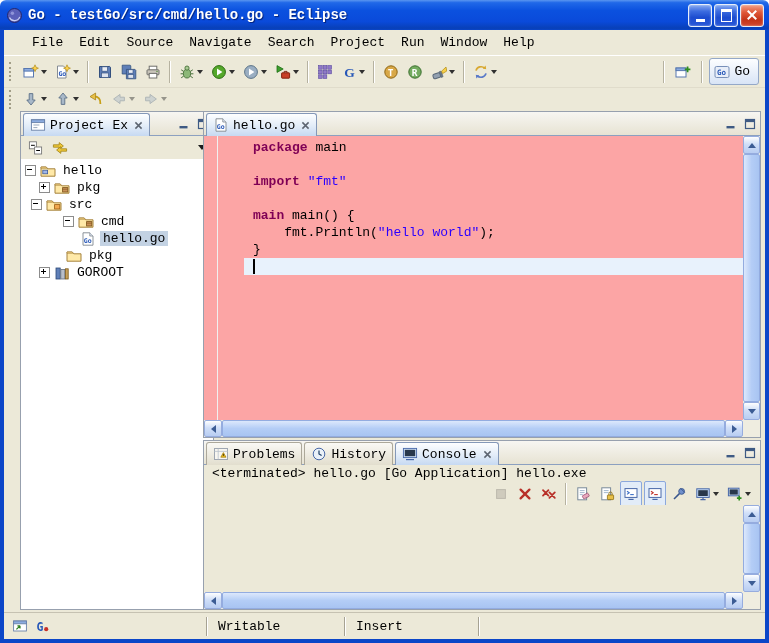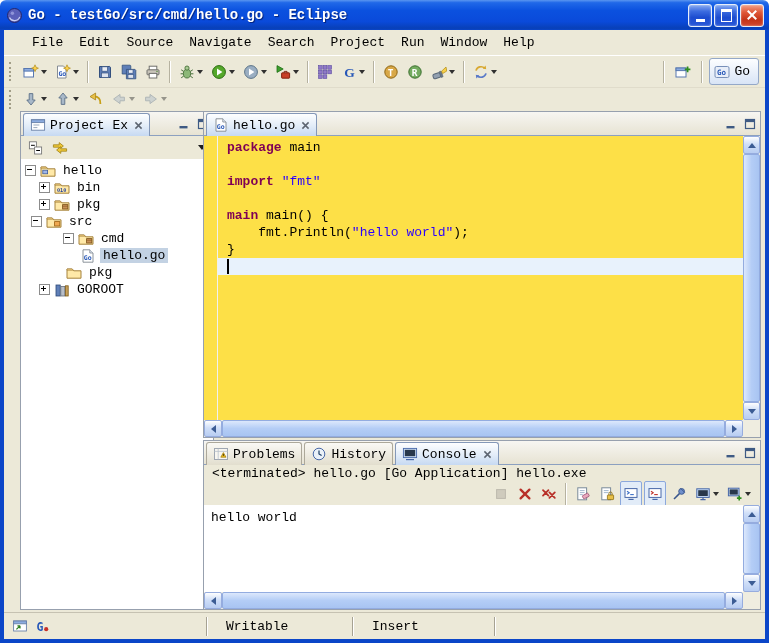--- a/index.html
+++ b/index.html
@@ -75,21 +75,21 @@
   .expander{width:9px;height:9px;flex:none;border:1px solid #8C8C8C;background:#fff;position:relative;margin-right:4px;}
   .expander::before{content:"";position:absolute;left:1px;top:3px;width:5px;height:1px;background:#000;}
   .expander.plus::after{content:"";position:absolute;left:3px;top:1px;width:1px;height:5px;background:#000;}
   .expander-space{width:13px;flex:none;}
   .tree-icon{width:16px;height:16px;flex:none;margin-right:4px;} .tree-icon svg{display:block;}
   .tree-label{padding:0 3px;white-space:nowrap;}
   .tree-label.selected{background:var(--selection,#C3D2E3);}
 
   
   .editor-body{flex:1;min-height:0;position:relative;background:#fff;}
-  .code-area{position:absolute;left:0;top:0;right:17px;bottom:17px;display:flex;background:#fde047;}
+  .code-area{position:absolute;left:0;top:0;right:17px;bottom:17px;display:flex;background:#fca5a5;gap:26px;}
   .ruler{width:13px;flex:none;border-right:1px solid #F0F0F0;}
   .code-lines{flex:1;padding-top:3px;min-width:0;}
   .code-line{height:17px;line-height:17px;white-space:pre;padding-left:9px;position:relative;}
   .code-line.current{background:var(--currentline,#E8F2FC);}
   .tok-keyword{color:var(--keyword,#7F0055);font-weight:bold;}
   .tok-string{color:var(--string,#2A00FF);}
   .tok-plain{color:#000;}
   .cursor{position:absolute;left:9px;top:1px;width:2px;height:15px;background:#000;}
 
   
@@ -109,21 +109,21 @@
   
   .console-label{height:18px;line-height:18px;flex:none;padding-left:8px;white-space:nowrap;overflow:hidden;}
   .console-toolbar{height:22px;flex:none;display:flex;align-items:center;justify-content:flex-end;padding-right:5px;}
   .console-body{flex:1;min-height:0;position:relative;background:#ECE9D8;}
   .console-output{position:absolute;left:0;top:0;right:17px;bottom:17px;background:#fff;padding:5px 7px;white-space:pre;}
 
   
   .statusbar{height:26px;flex:none;display:flex;align-items:center;border-top:1px solid #C6C2B2;padding:0 2px;background:#ECE9D8;}
   .sb-left{width:194px;flex:none;display:flex;align-items:center;gap:6px;padding-left:6px;}
   .sb-sep{width:0;height:19px;flex:none;border-left:1px solid #A6A292;border-right:1px solid #FFF;}
-  .sb-cell{flex:none;padding:0 10px;white-space:nowrap;margin-left:8px;}
+  .sb-cell{flex:none;padding:0 10px;white-space:nowrap;}
   .sb-cell.writable{width:116px;} .sb-cell.insert{width:112px;}
   .sb-rest{flex:1;}
 </style>
 </head>
 <body>
 
 <div class="window">
 
   <div class="titlebar">
     <span class="app-icon"><svg width="17" height="17" viewBox="0 0 17 17" xmlns="http://www.w3.org/2000/svg">
@@ -459,31 +459,20 @@
                 </svg>
               </span>
               <span class="tree-label">hello</span>
             </div>
             <div class="tree-row" style="padding-left: 18px;">
               <span class="expander plus"></span>
               <span class="tree-icon">
                 <svg xmlns="http://www.w3.org/2000/svg" width="16" height="16" viewBox="0 0 16 16">
                   <path d="M1 4h5.2l1.6 1.8H15v7.4H1z" fill="#FFE9A8" stroke="#A5823C"></path>
                   <path d="M1 4h5.2l1.1 1.3H1z" fill="#F4D384" stroke="#A5823C" stroke-width=".6"></path>
-                  <text x="3" y="11.8" font-size="5.2" font-weight="bold" fill="#1C3C9C" font-family="monospace">010</text>
-                </svg>
-              </span>
-              <span class="tree-label">bin</span>
-            </div>
-            <div class="tree-row" style="padding-left: 18px;">
-              <span class="expander plus"></span>
-              <span class="tree-icon">
-                <svg xmlns="http://www.w3.org/2000/svg" width="16" height="16" viewBox="0 0 16 16">
-                  <path d="M1 4h5.2l1.6 1.8H15v7.4H1z" fill="#FFE9A8" stroke="#A5823C"></path>
-                  <path d="M1 4h5.2l1.1 1.3H1z" fill="#F4D384" stroke="#A5823C" stroke-width=".6"></path>
                   <rect x="8.6" y="7.6" width="5.2" height="4.4" fill="#C89058" stroke="#7C5218" stroke-width=".8"></rect>
                   <path d="M8.6 9.2h5.2" stroke="#7C5218" stroke-width=".6"></path>
                 </svg>
               </span>
               <span class="tree-label">pkg</span>
             </div>
             <div class="tree-row" style="padding-left: 10px;">
               <span class="expander minus"></span>
               <span class="tree-icon">
                 <svg xmlns="http://www.w3.org/2000/svg" width="16" height="16" viewBox="0 0 16 16">
@@ -749,21 +738,20 @@
                 <svg xmlns="http://www.w3.org/2000/svg" width="16" height="16" viewBox="0 0 16 16">
                   <rect x="1.4" y="2.2" width="10.6" height="7.6" fill="#CCE0F8" stroke="#4868A8"></rect>
                   <rect x="2.6" y="3.4" width="8.2" height="5.2" fill="#28384C"></rect>
                   <path d="M12.2 9.8v4.6M9.9 12.1h4.6" stroke="#2E8E1E" stroke-width="1.6"></path>
                 </svg>
               </span>
               <span class="dd"></span>
             </span>
           </div>
         <div class="console-body">
-          <div class="console-output">hello world</div>
           <div class="sb-v">
             <span class="sbtn">
                 <span class="tri-up"></span>
               </span>
             <span class="vthumb"></span>
             <span class="sbtn">
                 <span class="tri-down"></span>
               </span>
           </div>
           <div class="sb-h">

